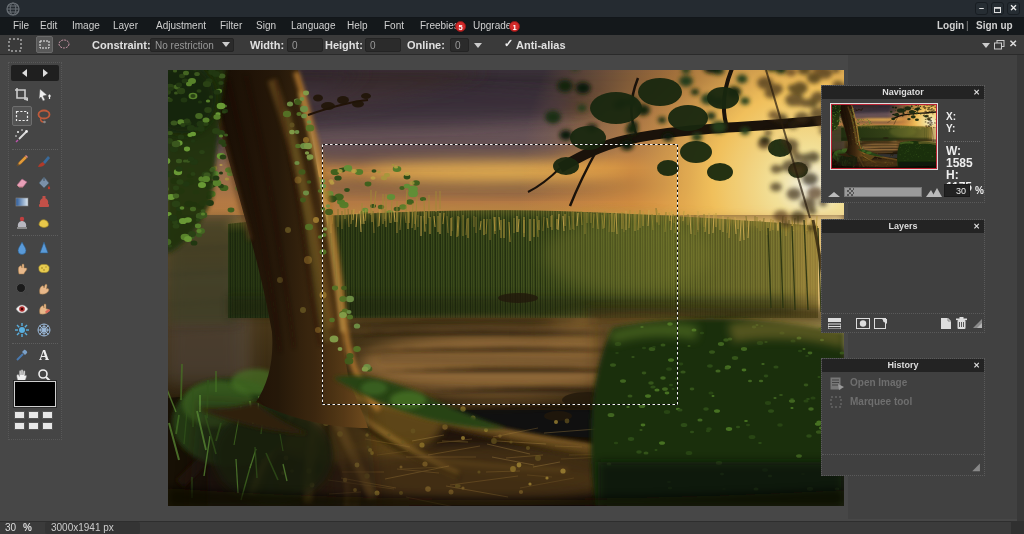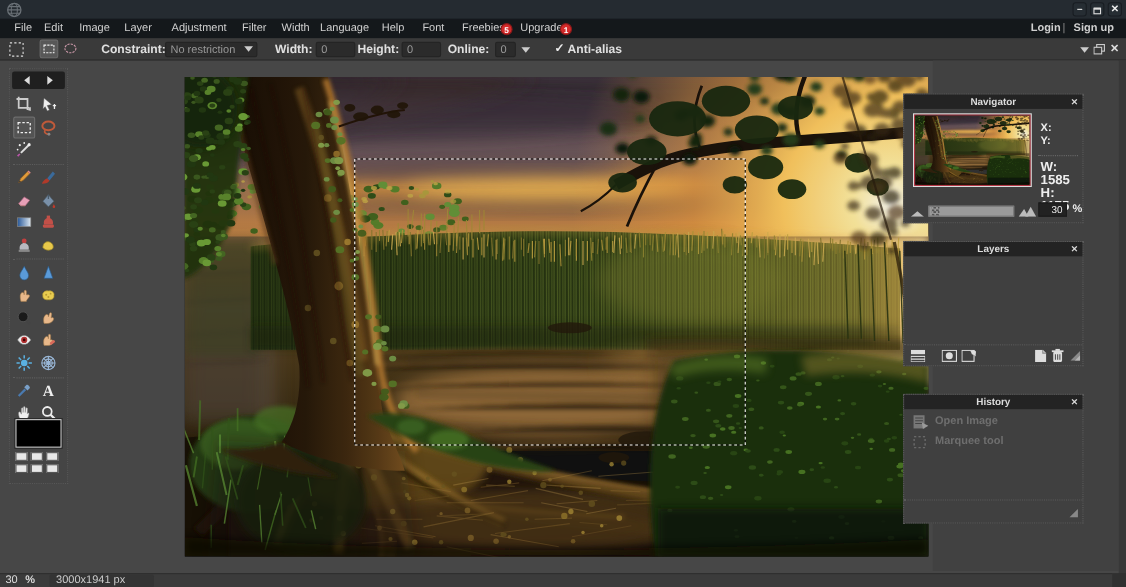--- a/index.html
+++ b/index.html
@@ -40,21 +40,21 @@
       </svg></span>
  <span class="winbtn" style="left:1007px">✕</span>
 </div>
 <div id="menubar">
  <span class="m" style="left:13px">File</span>
  <span class="m" style="left:40px">Edit</span>
  <span class="m" style="left:72px">Image</span>
  <span class="m" style="left:113px">Layer</span>
  <span class="m" style="left:156px">Adjustment</span>
  <span class="m" style="left:220px">Filter</span>
- <span class="m" style="left:256px">Width</span>
+ <span class="m" style="left:256px">Sign</span>
  <span class="m" style="left:291px">Language</span>
  <span class="m" style="left:347px">Help</span>
  <span class="m" style="left:384px">Font</span>
  <span class="m" style="left:420px">Freebies</span>
     <span class="badge" style="left:455px;top:3px">5</span>
  <span class="m" style="left:473px">Upgrade</span>
     <span class="badge" style="left:509px;top:3px">1</span>
  <span class="m" style="left:937px;font-weight:bold">Login</span>
  <span class="m" style="left:966px;color:#888">|</span>
  <span class="m" style="left:976px;font-weight:bold">Sign up</span>

